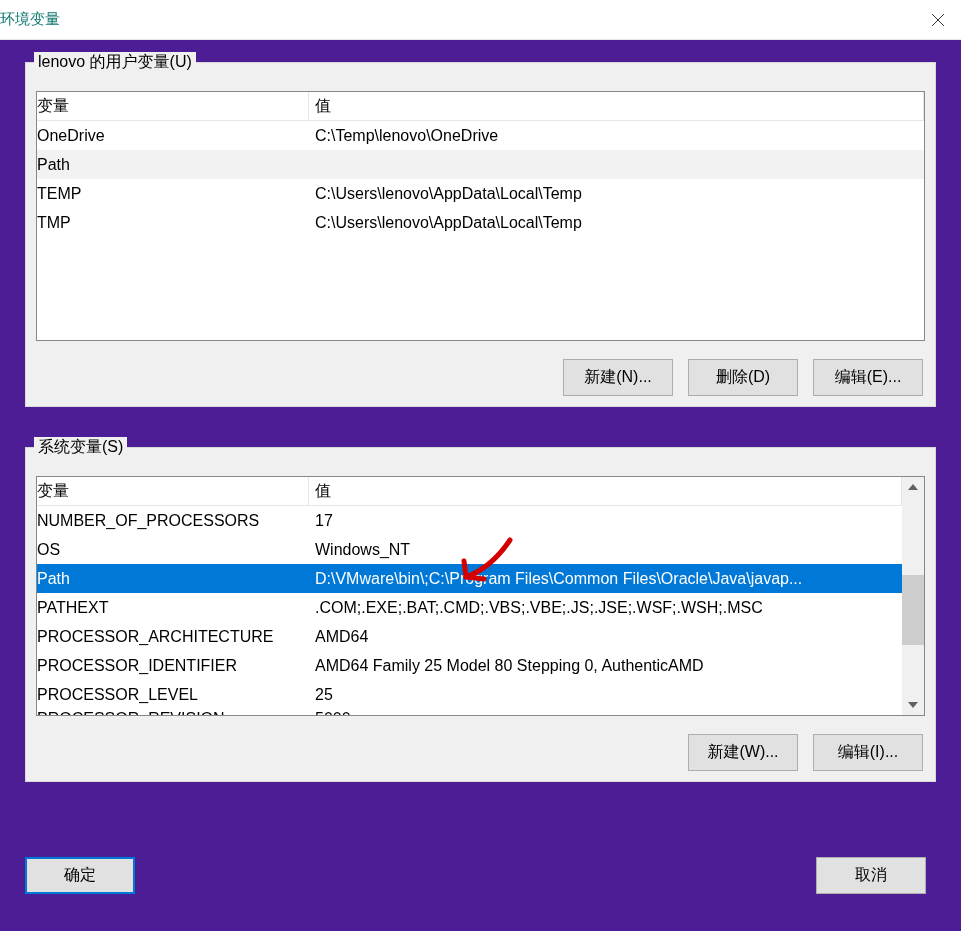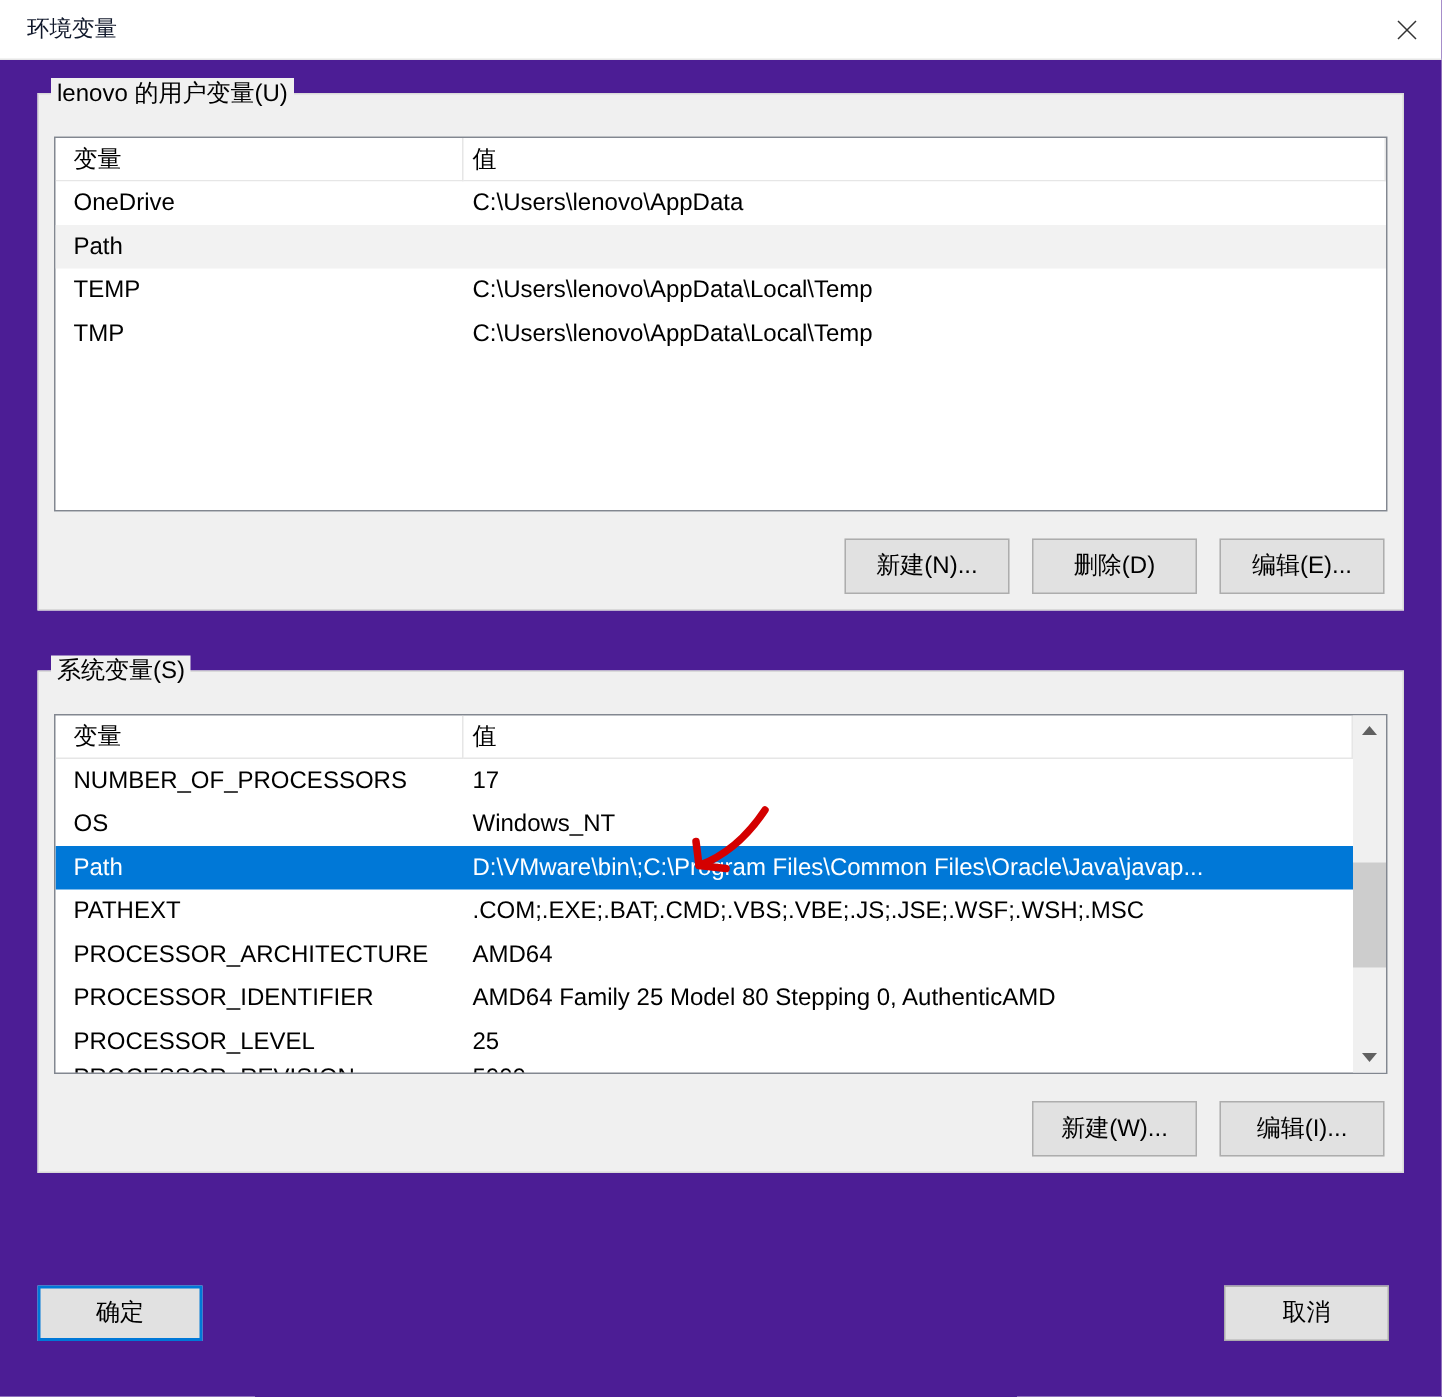--- a/index.html
+++ b/index.html
@@ -1,40 +1,40 @@
 <!DOCTYPE html>
 <html><head>
 <meta charset="utf-8">
 <style>
   * { box-sizing: border-box; margin: 0; padding: 0; font-family: "Segoe UI", "Microsoft YaHei", sans-serif; }
   body { background: #fff; width: 961px; height: 931px; overflow: hidden; position: relative; }
 
   .titlebar { height: 40px; display: flex; align-items: center; border-bottom: 1px solid #e6e6e6; }
-  .titlebar .title { font-size: 15px; padding-left: 18px; flex: 1; color: #0f172a; font-family: Liberation Mono, monospace; }
+  .titlebar .title { font-size: 15px; flex: 1; color: #0f766e; font-family: Liberation Mono, monospace; }
   .titlebar .close { width: 46px; height: 40px; display: flex; align-items: center; justify-content: center; cursor: pointer; }
   .titlebar .close svg { width: 14px; height: 14px; stroke: #333; stroke-width: 1; }
 
   .content { background: #4c1d95; height: 891px; padding: 22px 25px 0; }
 
   .groupbox { position: relative; border: 1px solid #d9d9d9; background: #f0f0f0; margin-bottom: 40px; padding: 0; }
   .groupbox-label { position: absolute; top: -11px; left: 8px; background: #f0f0f0; padding: 0 4px; font-size: 16px; color: #000; }
   .groupbox-inner { padding: 28px 10px 10px; }
 
   .list { background: #fff; border: 1px solid #828790; width: 100%; display: flex; }
 
   .list-body { flex: 1; overflow: hidden; }
   .scrollbar { width: 22px; background: #f0f0f0; display: flex; flex-direction: column; }
   .sb-arrow { height: 20px; display: flex; align-items: center; justify-content: center; }
   .sb-track { flex: 1; position: relative; }
   .sb-thumb { position: absolute; width: 100%; background: #cdcdcd; }
 
   .row { display: flex; height: 29px; align-items: center; font-size: 16px; color: #000; white-space: nowrap; overflow: hidden; }
   .header-row { font-weight: normal; }
   .header-cell { border-right: 1px solid #e6e6e6; border-bottom: 1px solid #e6e6e6; height: 29px; display:flex; align-items:center; }
-  .col-var { width: 272px; padding-left: 12px; }
+  .col-var { width: 272px; padding-left: 0; }
   .col-val { flex: 1; padding-left: 6px; overflow:hidden; text-overflow: ellipsis; }
 
   .row.highlight { background: #f2f2f2; }
   .row.selected { background: #0078d7; color: #fff; }
   .row.selected .col-val, .row.selected .col-var { color: #fff; }
 
   .btn-row { display: flex; justify-content: flex-end; gap: 15px; margin-top: 18px; padding-right: 2px; }
   .btn { width: 110px; height: 37px; background: #e1e1e1; border: 1px solid #adadad; font-size: 16px; cursor: pointer; display:flex; align-items:center; justify-content:center; color:#000; }
   .btn.primary { border: 2px solid #0078d7; }
 
@@ -63,21 +63,21 @@
     <div class="groupbox-label">lenovo 的用户变量(U)</div>
     <div class="groupbox-inner">
       <div class="list">
         <div class="list-body">
           <div class="row header-row">
             <div class="header-cell col-var">变量</div>
             <div class="header-cell col-val">值</div>
           </div>
           <div class="row">
             <div class="col-var">OneDrive</div>
-            <div class="col-val">C:\Users\lenovo\AppData</div>
+            <div class="col-val">C:\Temp\lenovo\OneDrive</div>
           </div>
           <div class="row highlight">
             <div class="col-var">Path</div>
           </div>
           <div class="row">
             <div class="col-var">TEMP</div>
             <div class="col-val">C:\Users\lenovo\AppData\Local\Temp</div>
           </div>
           <div class="row">
             <div class="col-var">TMP</div>

